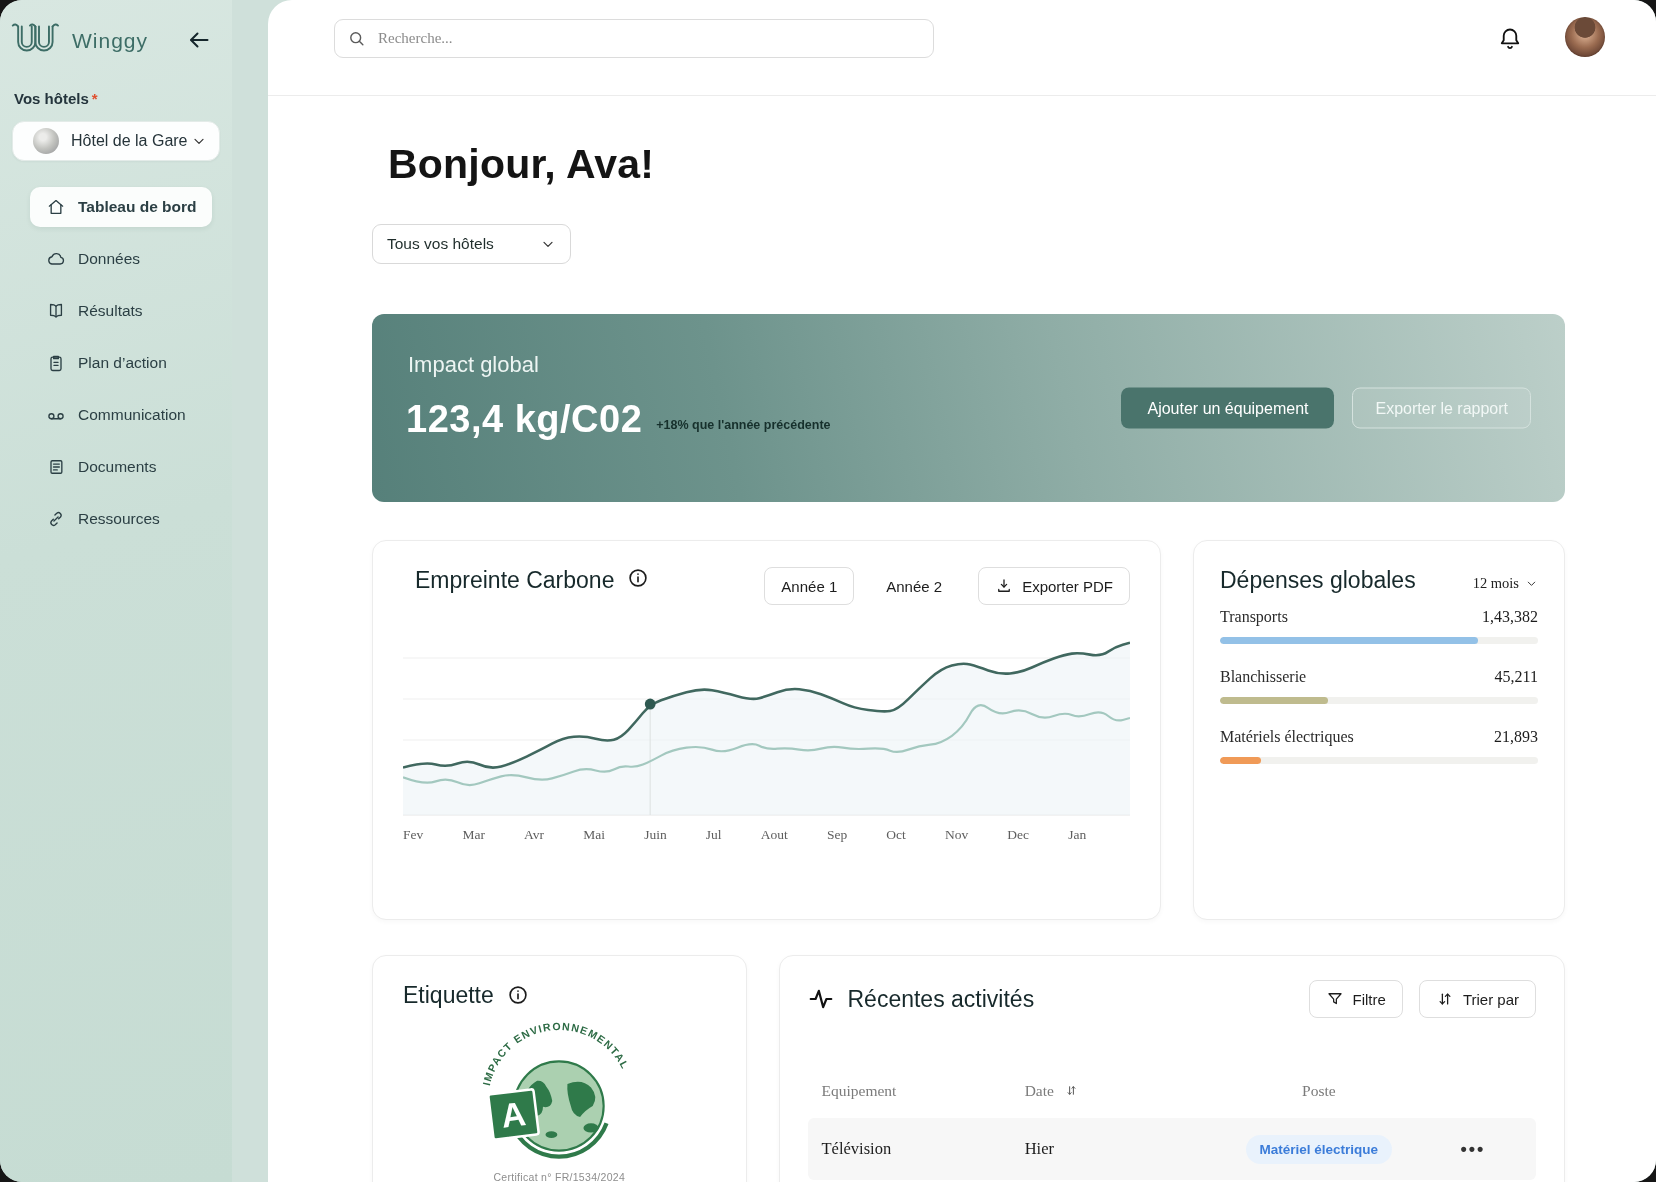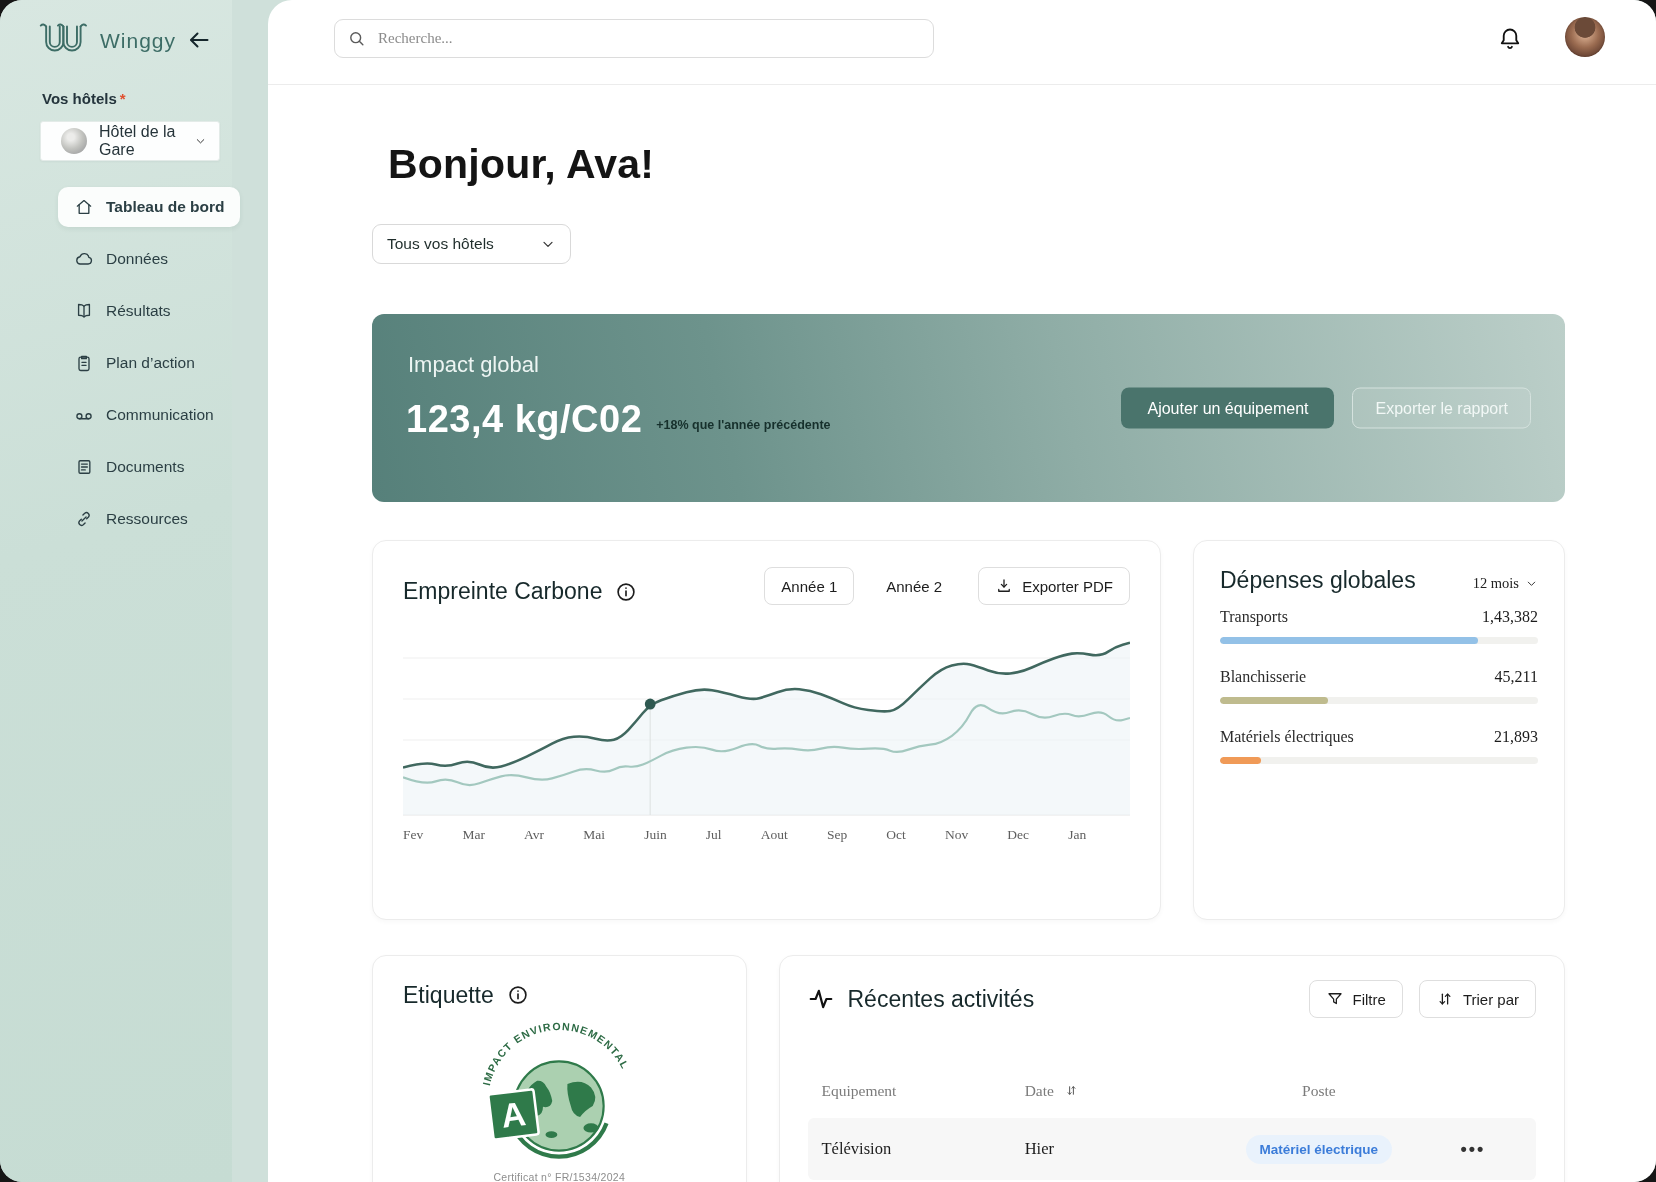--- a/index.html
+++ b/index.html
@@ -1,40 +1,40 @@
 <!DOCTYPE html>
 <html><head>
 <meta charset="utf-8">
 <style>
   html,body{margin:0;padding:0;background:#161616;font-family:"Liberation Sans",sans-serif;}
   *{box-sizing:border-box;}
   .window{position:relative;width:1656px;height:1182px;background:#cfe0da;border-radius:22px;overflow:hidden;}
 
   
-  .sidebar{position:absolute;left:0;top:0;bottom:0;width:232px;background:linear-gradient(165deg,#d8e7e1 0%,#cbdfd7 45%,#c6dcd3 100%);z-index:2;padding-left:28px;}
+  .sidebar{position:absolute;left:0;top:0;bottom:0;width:232px;background:linear-gradient(165deg,#d8e7e1 0%,#cbdfd7 45%,#c6dcd3 100%);z-index:2;}
   .logo-row{display:flex;align-items:center;padding:16px 18px 0 10px;}
   .logo-mark{width:58px;height:50px;flex:0 0 auto;}
   .logo-name{font-size:21px;letter-spacing:1px;color:#3d6d66;font-weight:500;margin-left:4px;}
   .collapse-btn{margin-left:auto;width:30px;height:30px;border:none;background:transparent;cursor:pointer;color:#15262b;padding:0;}
   .hotels-label{margin:24px 0 0 14px;font-size:15px;font-weight:700;color:#24343c;}
   .hotels-label .req{color:#e0502f;margin-left:3px;}
-  .hotel-select{margin:14px 12px 0 12px;height:40px;background:#fdfefe;border:1px solid #e3ebe8;border-radius:3px;display:flex;align-items:center;padding:0 12px;cursor:pointer;box-shadow:0 1px 2px rgba(30,60,50,.05);}
+  .hotel-select{margin:14px 12px 0 12px;height:40px;background:#fdfefe;border:1px solid #e3ebe8;border-radius:12px;display:flex;align-items:center;padding:0 12px;cursor:pointer;box-shadow:0 1px 2px rgba(30,60,50,.05);}
   .hotel-thumb{width:26px;height:26px;border-radius:50%;background:radial-gradient(circle at 38% 35%,#ececea 15%,#c2c3bf 50%,#8f9094 100%);flex:0 0 auto;margin-left:8px;}
   .hotel-name{margin-left:12px;font-size:16px;color:#26343a;}
   .hotel-chevron{margin-left:auto;color:#26343a;}
   .side-nav{margin-top:26px;padding-left:30px;}
   .nav-item{display:flex;align-items:center;height:40px;margin-bottom:12px;padding:0 16px;border-radius:10px;width:182px;cursor:pointer;color:#2b3f44;}
   .nav-item.active{background:#fbfdfc;box-shadow:0 2px 5px rgba(30,60,50,.08);font-weight:700;}
   .nav-item .icon{width:20px;height:20px;display:inline-flex;flex:0 0 auto;}
   .nav-item .icon svg{width:20px;height:20px;stroke:#2b3f44;fill:none;stroke-width:1.6;stroke-linecap:round;stroke-linejoin:round;}
   .nav-item .lbl{margin-left:12px;font-size:15.5px;white-space:nowrap;}
 
   
   .main{position:absolute;left:268px;top:0;right:0;bottom:0;background:#fff;border-top-left-radius:24px;z-index:3;}
-  .topbar{position:relative;height:85px;border-bottom:1px solid #ececec;}
+  .topbar{position:relative;height:96px;border-bottom:1px solid #ececec;}
   .search-box{position:absolute;left:66px;top:19px;width:600px;height:39px;border:1px solid #dcdcdc;border-radius:9px;display:flex;align-items:center;padding:0 12px;background:#fff;}
   .search-box svg{width:19px;height:19px;stroke:#5b5b5b;fill:none;stroke-width:1.8;stroke-linecap:round;}
   .search-box input{border:none;outline:none;flex:1;margin-left:10px;font-size:15px;color:#333;font-family:"Liberation Serif",serif;background:transparent;}
   .search-box input::placeholder{color:#8b8b8b;}
   .bell-btn{position:absolute;right:130px;top:24px;width:32px;height:32px;border:none;background:transparent;cursor:pointer;padding:2px;}
   .bell-btn svg{width:26px;height:26px;stroke:#111;fill:none;stroke-width:1.7;stroke-linecap:round;stroke-linejoin:round;}
   .avatar{position:absolute;right:51px;top:17px;width:40px;height:40px;border-radius:50%;cursor:pointer;background:radial-gradient(circle at 50% 26%,#6b4a38 0 28%,rgba(0,0,0,0) 30%),radial-gradient(circle at 50% 42%,#c99d80 16%,#9a6b50 45%,#6d4736 72%,#584036 100%);box-shadow:inset 0 0 0 1px rgba(0,0,0,.08);}
 
   .content{position:absolute;top:85px;left:0;right:0;bottom:0;padding:40px 91px 0 104px;overflow:hidden;}
   .greeting{margin:16px;font-size:41px;font-weight:700;color:#141414;letter-spacing:.2px;}
@@ -52,21 +52,21 @@
   .btn-ghost{height:41px;padding:0 22px;background:rgba(255,255,255,.07);color:#f2f8f6;border:1px solid #d5e2de;border-radius:8px;font-size:16px;cursor:pointer;font-family:inherit;}
 
   
   .cards-row{display:flex;gap:32px;margin-top:38px;}
   .card{background:#fff;border:1px solid #ececec;border-radius:14px;box-shadow:0 2px 5px rgba(20,40,35,.03);}
   .card-title{font-size:23px;color:#17292b;font-weight:500;}
   .info-btn{width:24px;height:24px;border:none;background:transparent;padding:0;margin-left:12px;cursor:pointer;}
   .info-btn svg{width:22px;height:22px;stroke:#1c1c1c;fill:none;stroke-width:1.8;stroke-linecap:round;}
 
   .carbon{width:789px;height:380px;padding:26px 30px;}
-  .carbon-head{display:flex;align-items:flex-end;}
+  .carbon-head{display:flex;align-items:flex-start;margin-left:12px;}
   .carbon-head .spacer{flex:1;}
   .chip{height:38px;border:1px solid #dedede;border-radius:8px;padding:0 16px;display:inline-flex;align-items:center;gap:9px;font-size:15px;color:#1d1d1d;background:#fff;cursor:pointer;font-family:inherit;}
   .chip.plain{border:none;}
   .chip svg{width:18px;height:18px;stroke:#1d1d1d;fill:none;stroke-width:1.7;stroke-linecap:round;stroke-linejoin:round;}
   .chip+.chip{margin-left:16px;}
   .chart-wrap{margin-top:12px;}
   .chart-wrap svg{display:block;width:100%;height:200px;}
   .months{display:flex;justify-content:space-between;width:94%;margin-top:10px;font-size:13.5px;color:#5e5e5e;font-family:"Liberation Serif",serif;}
 
   .expenses{width:372px;height:380px;padding:26px 26px;}

